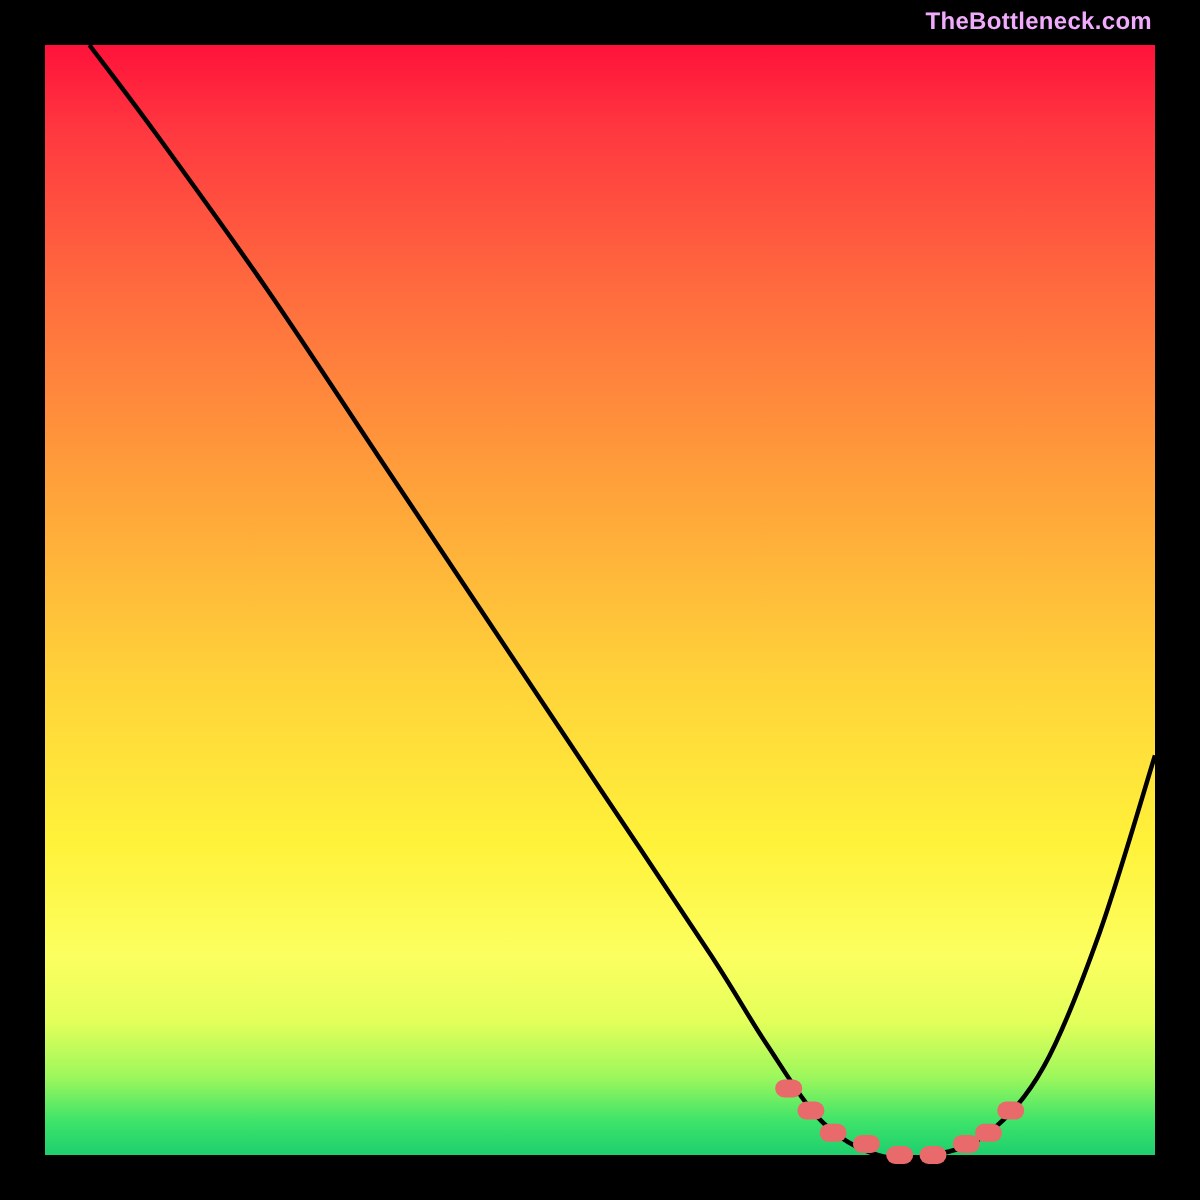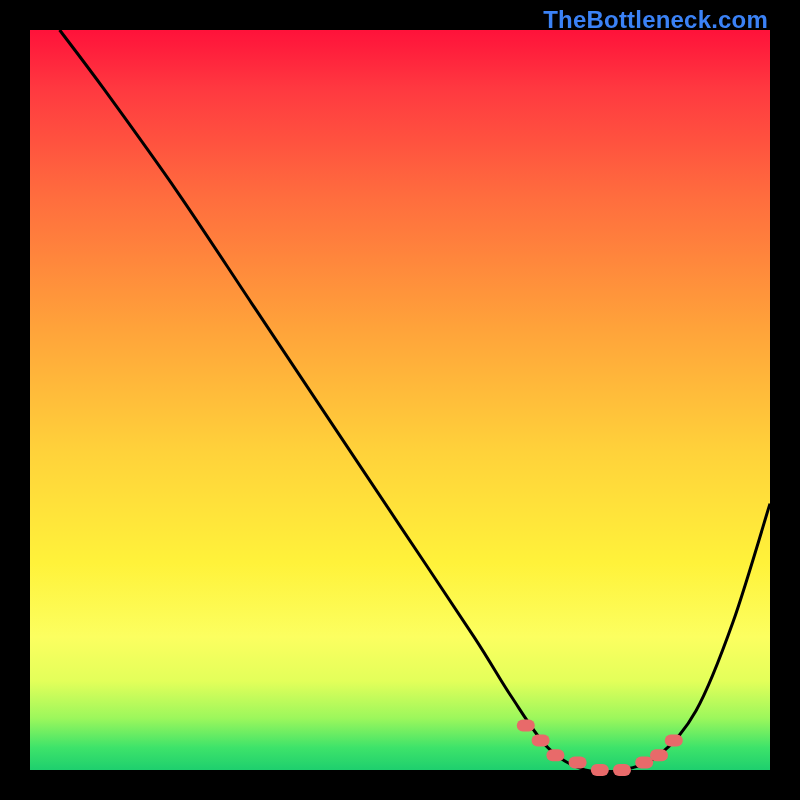--- a/index.html
+++ b/index.html
@@ -36,23 +36,23 @@
       #9cf75c 93%,
       #3de36a 97%,
       #1ecf6e 100%
     );
   }
   .credit {
     position: absolute;
     top: 6px;
     right: 32px;
     font-family: Arial, Helvetica, sans-serif;
-    font-size: 24px;
+    font-size: 16px;
     font-weight: 700;
-    color: #3b82f6;
+    color: #f0abfc;
     letter-spacing: 0.2px;
   }
   svg.curve {
     position: absolute;
     left: 0;
     top: 0;
     width: 740px;
     height: 740px;
     overflow: visible;
   }

